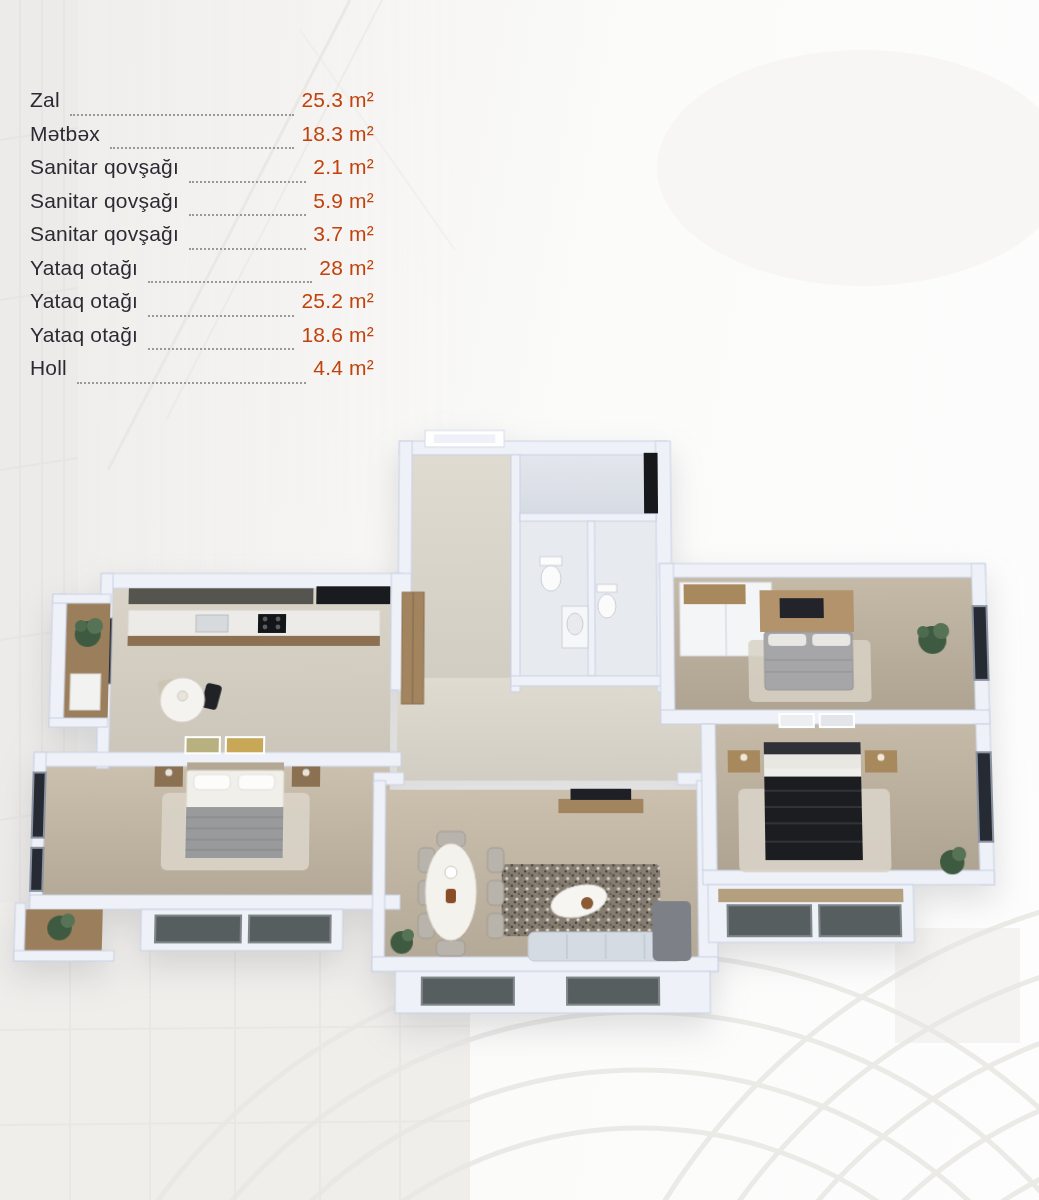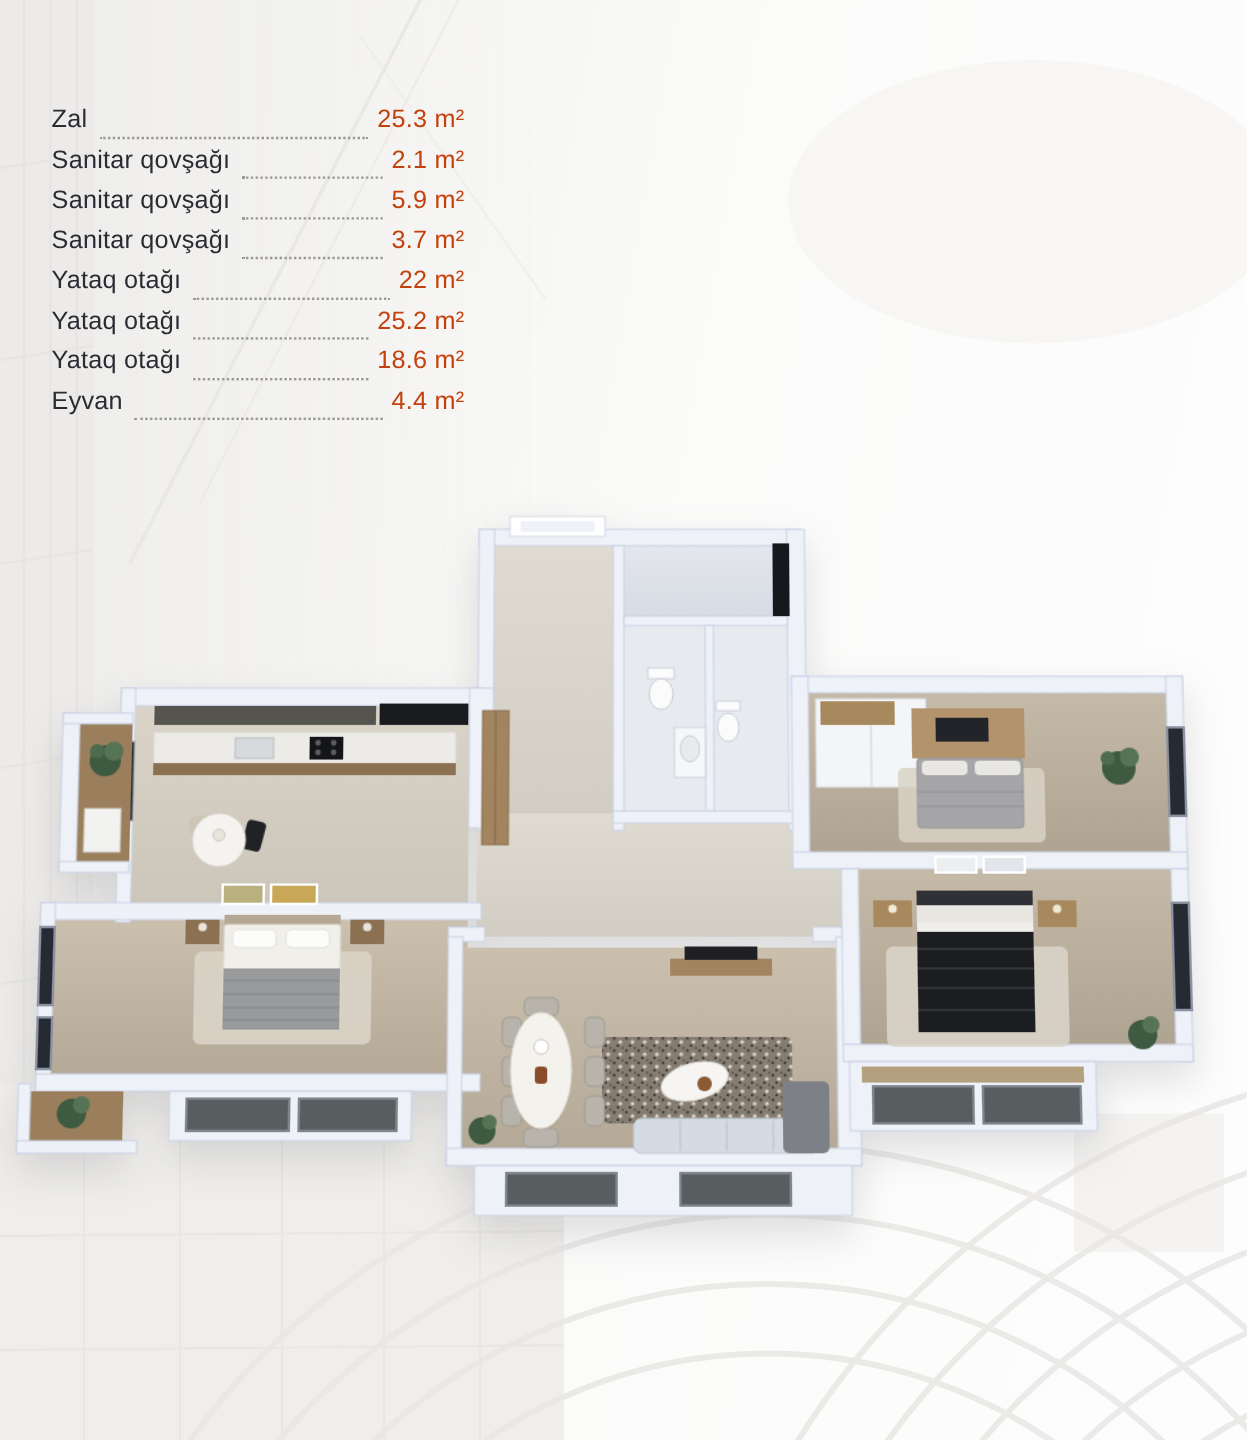--- a/index.html
+++ b/index.html
@@ -4,21 +4,21 @@
 <style>
   html,body{margin:0;padding:0;}
   body{
     width:1039px;height:1200px;position:relative;overflow:hidden;
     font-family:"Liberation Sans","DejaVu Sans",sans-serif;
     background:linear-gradient(100deg,#efeeec 0%,#f5f4f2 28%,#fbfbfa 52%,#fdfdfd 100%);
   }
   .bg-svg{position:absolute;left:0;top:0;width:1039px;height:1200px;z-index:0;}
   
   .room-list{
-    position:absolute;left:43px;top:88px;width:344px;z-index:5;
+    position:absolute;left:30px;top:88px;width:344px;z-index:5;
   }
   .room-row{
     display:flex;align-items:baseline;height:33.5px;
     font-size:21px;line-height:1.1;font-weight:500;letter-spacing:.2px;
   }
   .room-label{color:#2c2b33;white-space:nowrap;}
   .leader{
     flex:1 1 auto;margin:0 7px 0 10px;align-self:flex-end;
     border-bottom:2px dotted #9a9997;height:0;margin-bottom:6px;min-width:18px;
   }
@@ -94,51 +94,56 @@
   </g>
 </svg>
 
 <div class="room-list">
   <div class="room-row">
       <span class="room-label">Zal</span>
       <span class="leader"></span>
       <span class="room-value">25.3 m²</span>
     </div>
   <div class="room-row">
+      <span class="room-label">Mətbəx</span>
+      <span class="leader"></span>
+      <span class="room-value">18.3 m²</span>
+    </div>
+  <div class="room-row">
       <span class="room-label">Sanitar qovşağı</span>
       <span class="leader"></span>
       <span class="room-value">2.1 m²</span>
     </div>
   <div class="room-row">
       <span class="room-label">Sanitar qovşağı</span>
       <span class="leader"></span>
       <span class="room-value">5.9 m²</span>
     </div>
   <div class="room-row">
       <span class="room-label">Sanitar qovşağı</span>
       <span class="leader"></span>
       <span class="room-value">3.7 m²</span>
     </div>
   <div class="room-row">
       <span class="room-label">Yataq otağı</span>
       <span class="leader"></span>
-      <span class="room-value">22 m²</span>
+      <span class="room-value">28 m²</span>
     </div>
   <div class="room-row">
       <span class="room-label">Yataq otağı</span>
       <span class="leader"></span>
       <span class="room-value">25.2 m²</span>
     </div>
   <div class="room-row">
       <span class="room-label">Yataq otağı</span>
       <span class="leader"></span>
       <span class="room-value">18.6 m²</span>
     </div>
   <div class="room-row">
-      <span class="room-label">Eyvan</span>
+      <span class="room-label">Holl</span>
       <span class="leader"></span>
       <span class="room-value">4.4 m²</span>
     </div>
 </div>
 
 <div class="plan-wrap">
 <svg viewBox="15 415 1010 600" xmlns="http://www.w3.org/2000/svg">
   <defs>
     <linearGradient id="beige" x1="0" y1="0" x2="0" y2="1">
       <stop offset="0" stop-color="#cbbfae"></stop>

